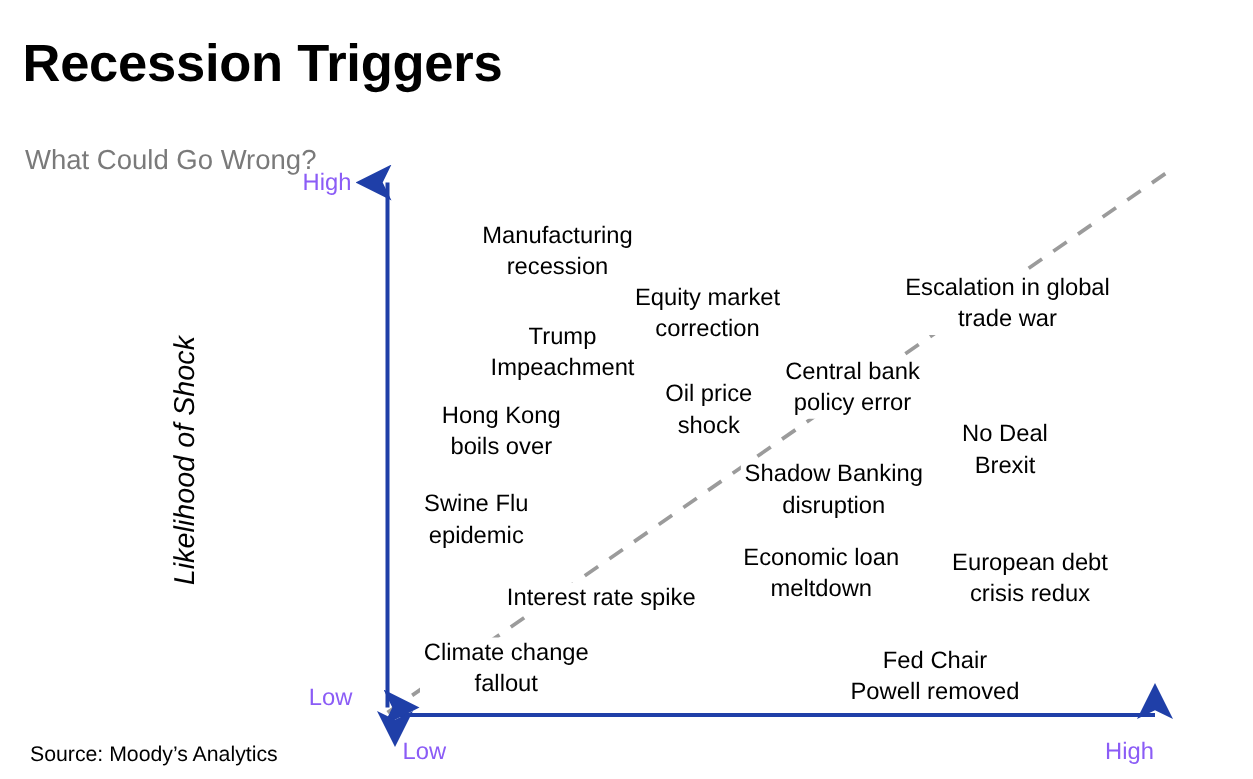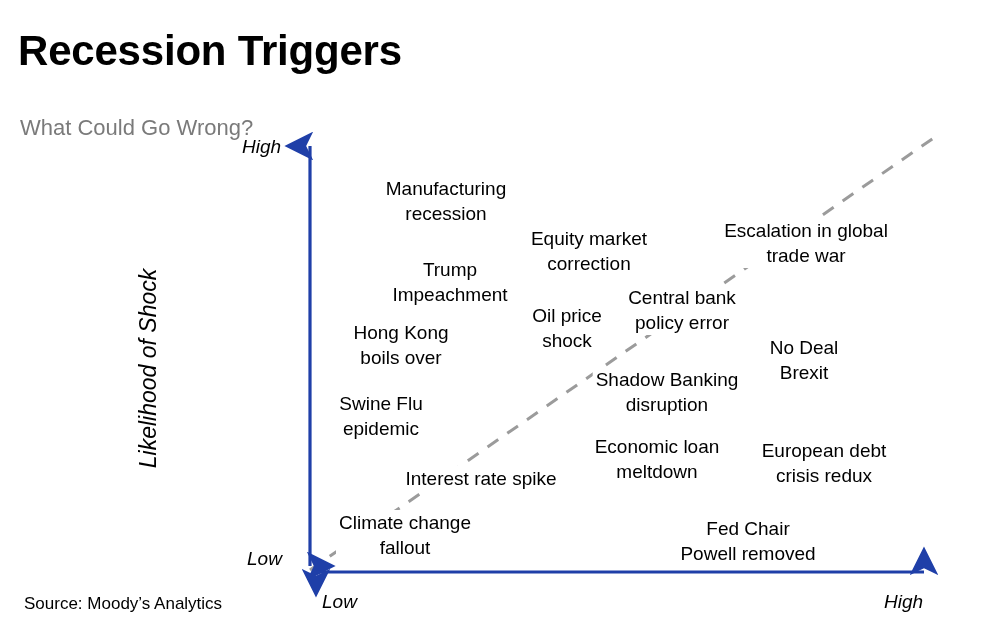--- a/index.html
+++ b/index.html
@@ -70,23 +70,22 @@
     left: 0; top: 0;
     width: 1002px;
     height: 623px;
     overflow: visible;
   }
 
   
   .axis-tick {
     position: absolute;
     font-size: 19px;
-    color: #000000;
-    white-space: nowrap;
-    font-style: italic;
+    color: #8b5cf6;
+    white-space: nowrap;
   }
   #y-high { left: 242px; top: 136px; }
   #y-low  { left: 247px; top: 548px; }
   #x-low  { left: 322px; top: 591px; }
   #x-high { left: 884px; top: 591px; }
 
   #y-axis-label {
     position: absolute;
     left: -22px;
     top: 355px;
@@ -160,21 +159,21 @@
     <div class="axis-tick" id="y-high">High</div>
     <div class="axis-tick" id="y-low">Low</div>
     <div class="axis-tick" id="x-low">Low</div>
     <div class="axis-tick" id="x-high">High</div>
 
     <div id="y-axis-label">Likelihood of Shock</div>
 
     <div id="items">
         <div class="item" style="left: 446px; top: 176px;">Manufacturing
 recession</div>
-        <div class="item" style="left: 589px; top: 226px;">Equity market
+        <div class="item" style="left: 566px; top: 226px;">Equity market
 correction</div>
         <div class="item" style="left: 806px; top: 218px;">Escalation in global
 trade war</div>
         <div class="item" style="left: 450px; top: 257px;">Trump
 Impeachment</div>
         <div class="item" style="left: 682px; top: 285px;">Central bank
 policy error</div>
         <div class="item" style="left: 567px; top: 303px;">Oil price
 shock</div>
         <div class="item" style="left: 401px; top: 320px;">Hong Kong

